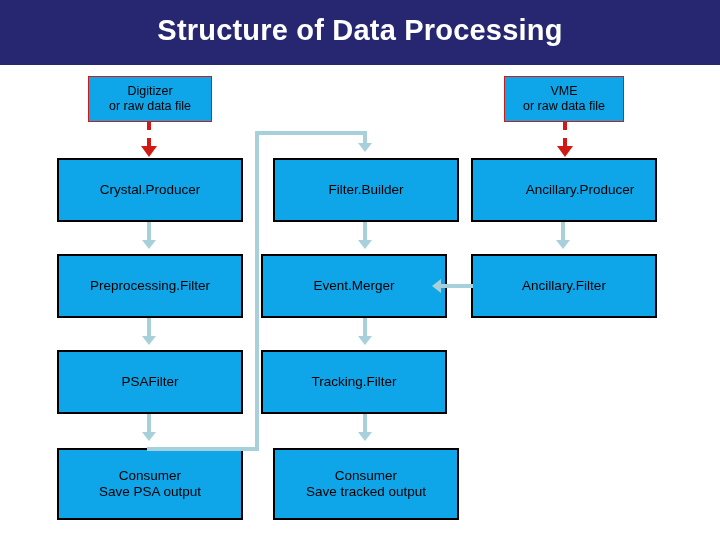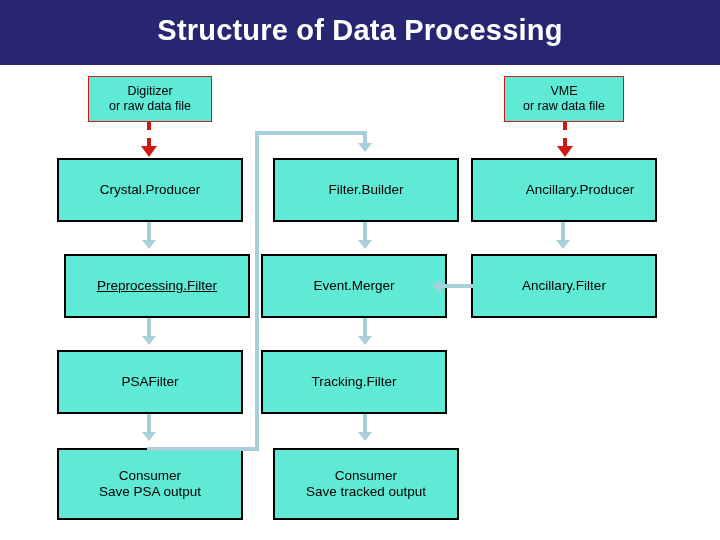--- a/index.html
+++ b/index.html
@@ -44,21 +44,21 @@
   }
   
   .box {
     position: absolute;
     box-sizing: border-box;
     display: flex;
     align-items: center;
     justify-content: center;
     text-align: center;
     color: #000000;
-    background: #5eead4;
+    background: #0ea5e9;
   }
   .box .lbl {
     display: block;
     line-height: 1.22;
     white-space: pre-line;
   }
   .src-box {
     border: 1.5px solid #d11a16;
     font-size: 12.5px;
   }
@@ -129,21 +129,21 @@
   <div class="red-dash" style="left:563px; top:122px; height:24px;"></div>
   <div class="red-arrow-head" style="left:557px; top:146px;"></div>
 
   <div class="box proc-box" style="left:57px; top:158px; width:186px; height:64px;">
     <span class="lbl">Crystal.Producer</span>
   </div>
 
   <div class="vline" style="left:147px; top:222px; width:4px; height:20px;"></div>
   <div class="arrow-down" style="left:142px; top:240px;"></div>
 
-  <div class="box proc-box" style="left:64px; top:254px; width:186px; height:64px;text-decoration:underline;">
+  <div class="box proc-box" style="left:57px; top:254px; width:186px; height:64px;">
     <span class="lbl">Preprocessing.Filter</span>
   </div>
 
   <div class="vline" style="left:147px; top:318px; width:4px; height:20px;"></div>
   <div class="arrow-down" style="left:142px; top:336px;"></div>
 
   <div class="box proc-box" style="left:57px; top:350px; width:186px; height:64px;">
     <span class="lbl">PSAFilter</span>
   </div>
 

